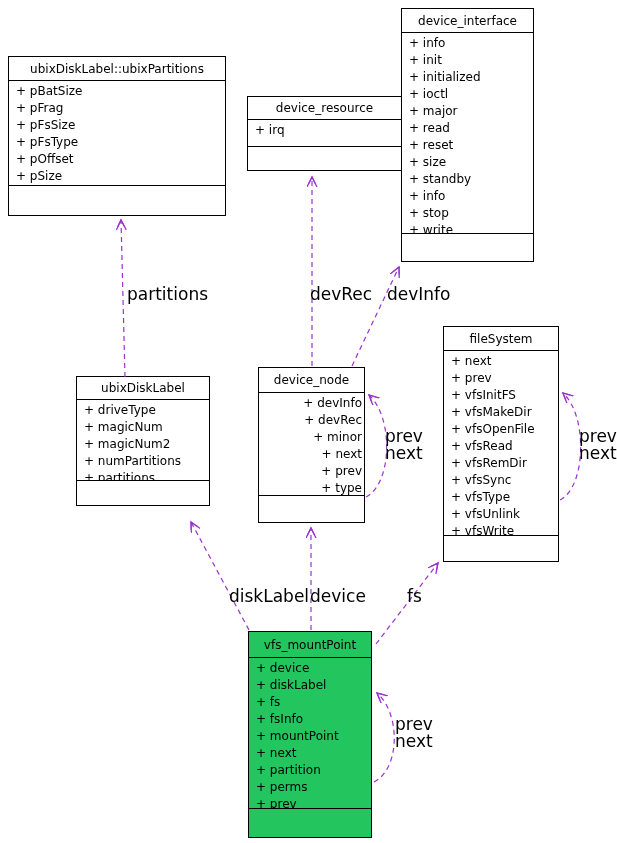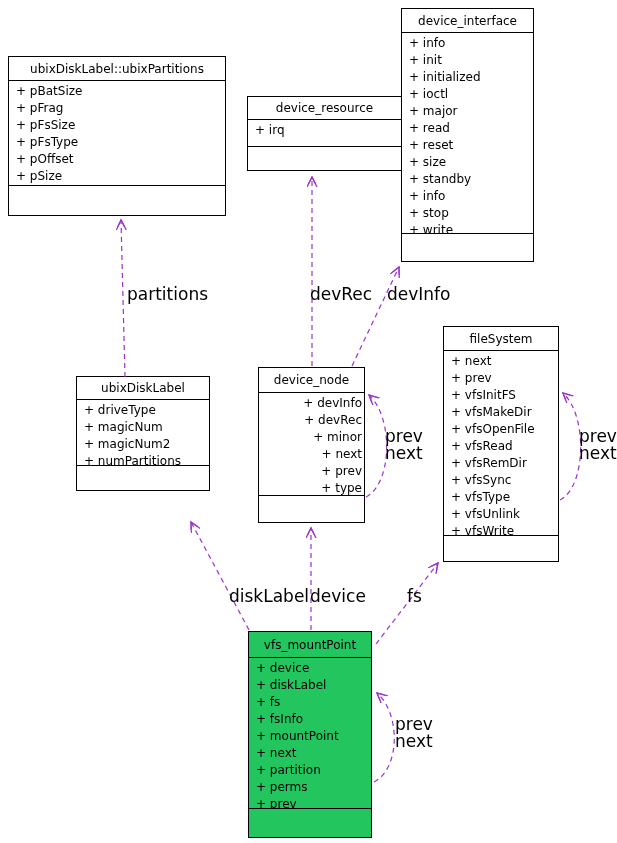--- a/index.html
+++ b/index.html
@@ -104,21 +104,21 @@
         <div class="member">+ reset</div>
         <div class="member">+ size</div>
         <div class="member">+ standby</div>
         <div class="member">+ info</div>
         <div class="member">+ stop</div>
         <div class="member">+ write</div>
       </div>
     <div class="class-empty"></div>
   </div>
 
-  <div class="class-box" style="left:76px;top:376px;width:134px;height:115px;--th:23px;--eh:24px;">
+  <div class="class-box" style="left:76px;top:376px;width:134px;height:130px;--th:23px;--eh:24px;">
     <div class="class-title">ubixDiskLabel</div>
     <div class="class-members">
         <div class="member">+ driveType</div>
         <div class="member">+ magicNum</div>
         <div class="member">+ magicNum2</div>
         <div class="member">+ numPartitions</div>
         <div class="member">+ partitions</div>
       </div>
     <div class="class-empty"></div>
   </div>

